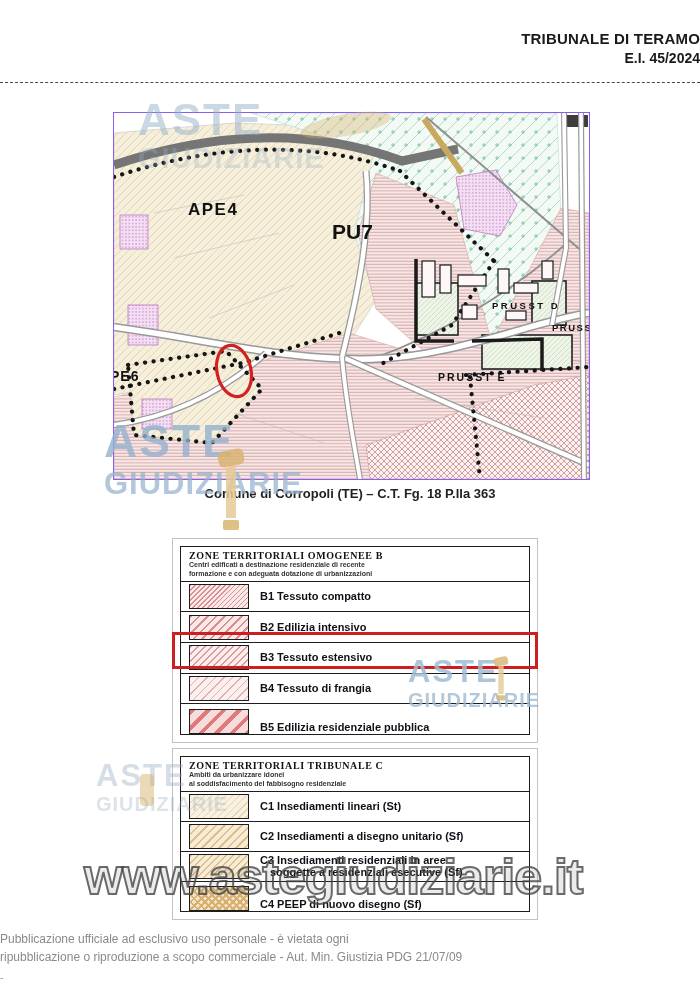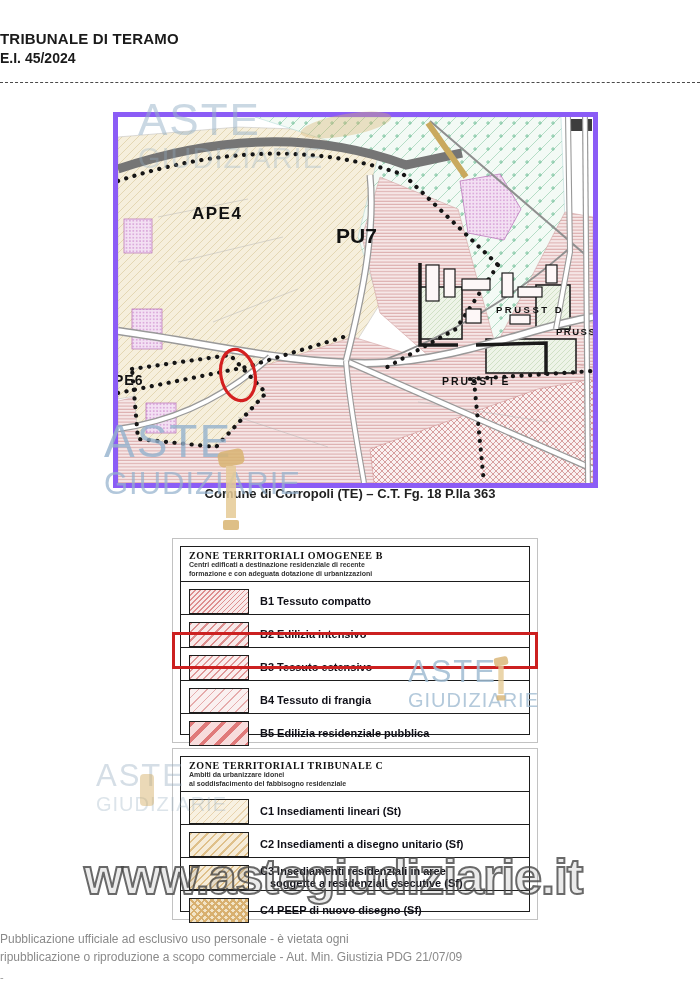--- a/index.html
+++ b/index.html
@@ -1,55 +1,55 @@
 <!DOCTYPE html>
 <html><head>
 <meta charset="utf-8">
 <style>
   html,body{margin:0;padding:0;background:#ffffff;}
   .page{position:relative;width:700px;height:990px;background:#fff;overflow:hidden;
         font-family:"Liberation Sans","DejaVu Sans",sans-serif;}
   
-  .header{position:absolute;top:30px;left:0;width:700px;text-align:left;color:#1a1a1a;}
+  .header{position:absolute;top:30px;left:0;width:700px;text-align:right;color:#1a1a1a;}
   .header .court{font-size:15px;font-weight:bold;letter-spacing:.2px;}
   .header .case{font-size:14px;font-weight:bold;margin-top:3px;}
   .dashed-sep{position:absolute;top:82px;left:0;width:700px;height:0;
               border-top:1.6px dashed #4a4a4a;}
   
   .map-wrap{position:absolute;left:113px;top:112px;width:475px;height:366px;
-            border:5px solid #8b5cf6;background:#fff;z-index:1;}
+            border:1px solid #8b5cf6;background:#fff;z-index:1;}
   .map-caption{position:absolute;top:486px;left:0;width:700px;text-align:center;
                font-size:13px;font-weight:bold;color:#222;z-index:2;}
   
   .panel{position:absolute;left:172px;width:366px;background:#fff;border:1px solid #c2c2c2;
          padding:7px;box-sizing:border-box;z-index:2;}
   .panel-b{top:538px;height:205px;}
   .panel-c{top:748px;height:172px;}
   .panel-inner{border:1.5px solid #1d1d1d;height:100%;box-sizing:border-box;display:flex;flex-direction:column;}
   .lg-head{padding:3px 8px 2px 8px;border-bottom:1px solid #1d1d1d;}
   .lg-title{font-size:10px;font-weight:bold;color:#111;letter-spacing:.6px;font-family:Liberation Serif, serif;}
   .lg-sub{font-size:7px;font-weight:bold;color:#333;line-height:1.25;}
-  .lg-row{flex:1;display:flex;align-items:center;padding-left:8px;border-bottom:1px solid #1d1d1d;margin-top:7px;}
-  .lg-row:last-child{border-bottom:none;}
+  .lg-row{flex:1;display:flex;align-items:center;padding-left:8px;border-bottom:1px solid #1d1d1d;}
+  .lg-row:last-child{border-bottom:none;align-items:flex-end;}
   .swatch{width:58px;height:23px;border:1px solid #1d1d1d;flex:0 0 auto;}
   .lg-label{font-size:11px;font-weight:bold;color:#101018;margin-left:11px;line-height:1.15;}
   .sw-b1{background:repeating-linear-gradient(135deg,#dd8f8f 0 1px,#f8eaea 1px 3.5px);}
   .sw-b2{background:repeating-linear-gradient(135deg,#dd8f8f 0 1.5px,#f8eaea 1.5px 6px);}
   .sw-b3{background:repeating-linear-gradient(135deg,#e09999 0 1.5px,#faeeee 1.5px 5px);}
   .sw-b4{background:repeating-linear-gradient(135deg,#e6abab 0 1px,#faf0f0 1px 6px);}
   .sw-b5{background:repeating-linear-gradient(135deg,#e07a7a 0 4px,#f7dcdc 4px 11px);}
   .sw-c1{background:repeating-linear-gradient(135deg,#e8d3ae 0 1px,#f8f1e1 1px 5px);}
   .sw-c2{background:repeating-linear-gradient(135deg,#dfc08a 0 1.5px,#f6ecd8 1.5px 6px);}
   .sw-c3{background:repeating-linear-gradient(135deg,#dfc08a 0 1.5px,#f6ecd8 1.5px 5px);}
   .sw-c4{background-image:repeating-linear-gradient(135deg,#d8b070 0 2px,transparent 2px 5px),
                           repeating-linear-gradient(45deg,#d8b070 0 2px,#f2e4c8 2px 5px);}
   .hl-box{position:absolute;left:172px;top:632px;width:366px;height:37px;
           border:3px solid #cc2020;box-sizing:border-box;z-index:3;background:transparent;}
   
-  .wm{position:absolute;z-index:4;pointer-events:none;font-weight:normal;line-height:1;}
+  .wm{position:absolute;z-index:4;pointer-events:none;font-weight:bold;line-height:1;}
   .wm .l1{letter-spacing:2px;}
   .wm .l2{letter-spacing:1px;}
   .wm-top{left:138px;top:98px;}
   .wm-top .l1{font-size:44px;color:rgba(150,178,200,.5);}
   .wm-top .l2{font-size:29px;color:rgba(150,178,200,.32);margin-top:2px;}
   .wm-top .swirl{position:absolute;left:162px;top:16px;width:92px;height:22px;border-radius:50%;
                  background:rgba(215,180,110,.38);transform:rotate(-10deg);}
   .wm-mapbl{left:104px;top:418px;}
   .wm-mapbl .l1{font-size:46px;color:rgba(148,178,205,.8);}
   .wm-mapbl .l2{font-size:31px;color:rgba(148,178,205,.72);margin-top:4px;}

